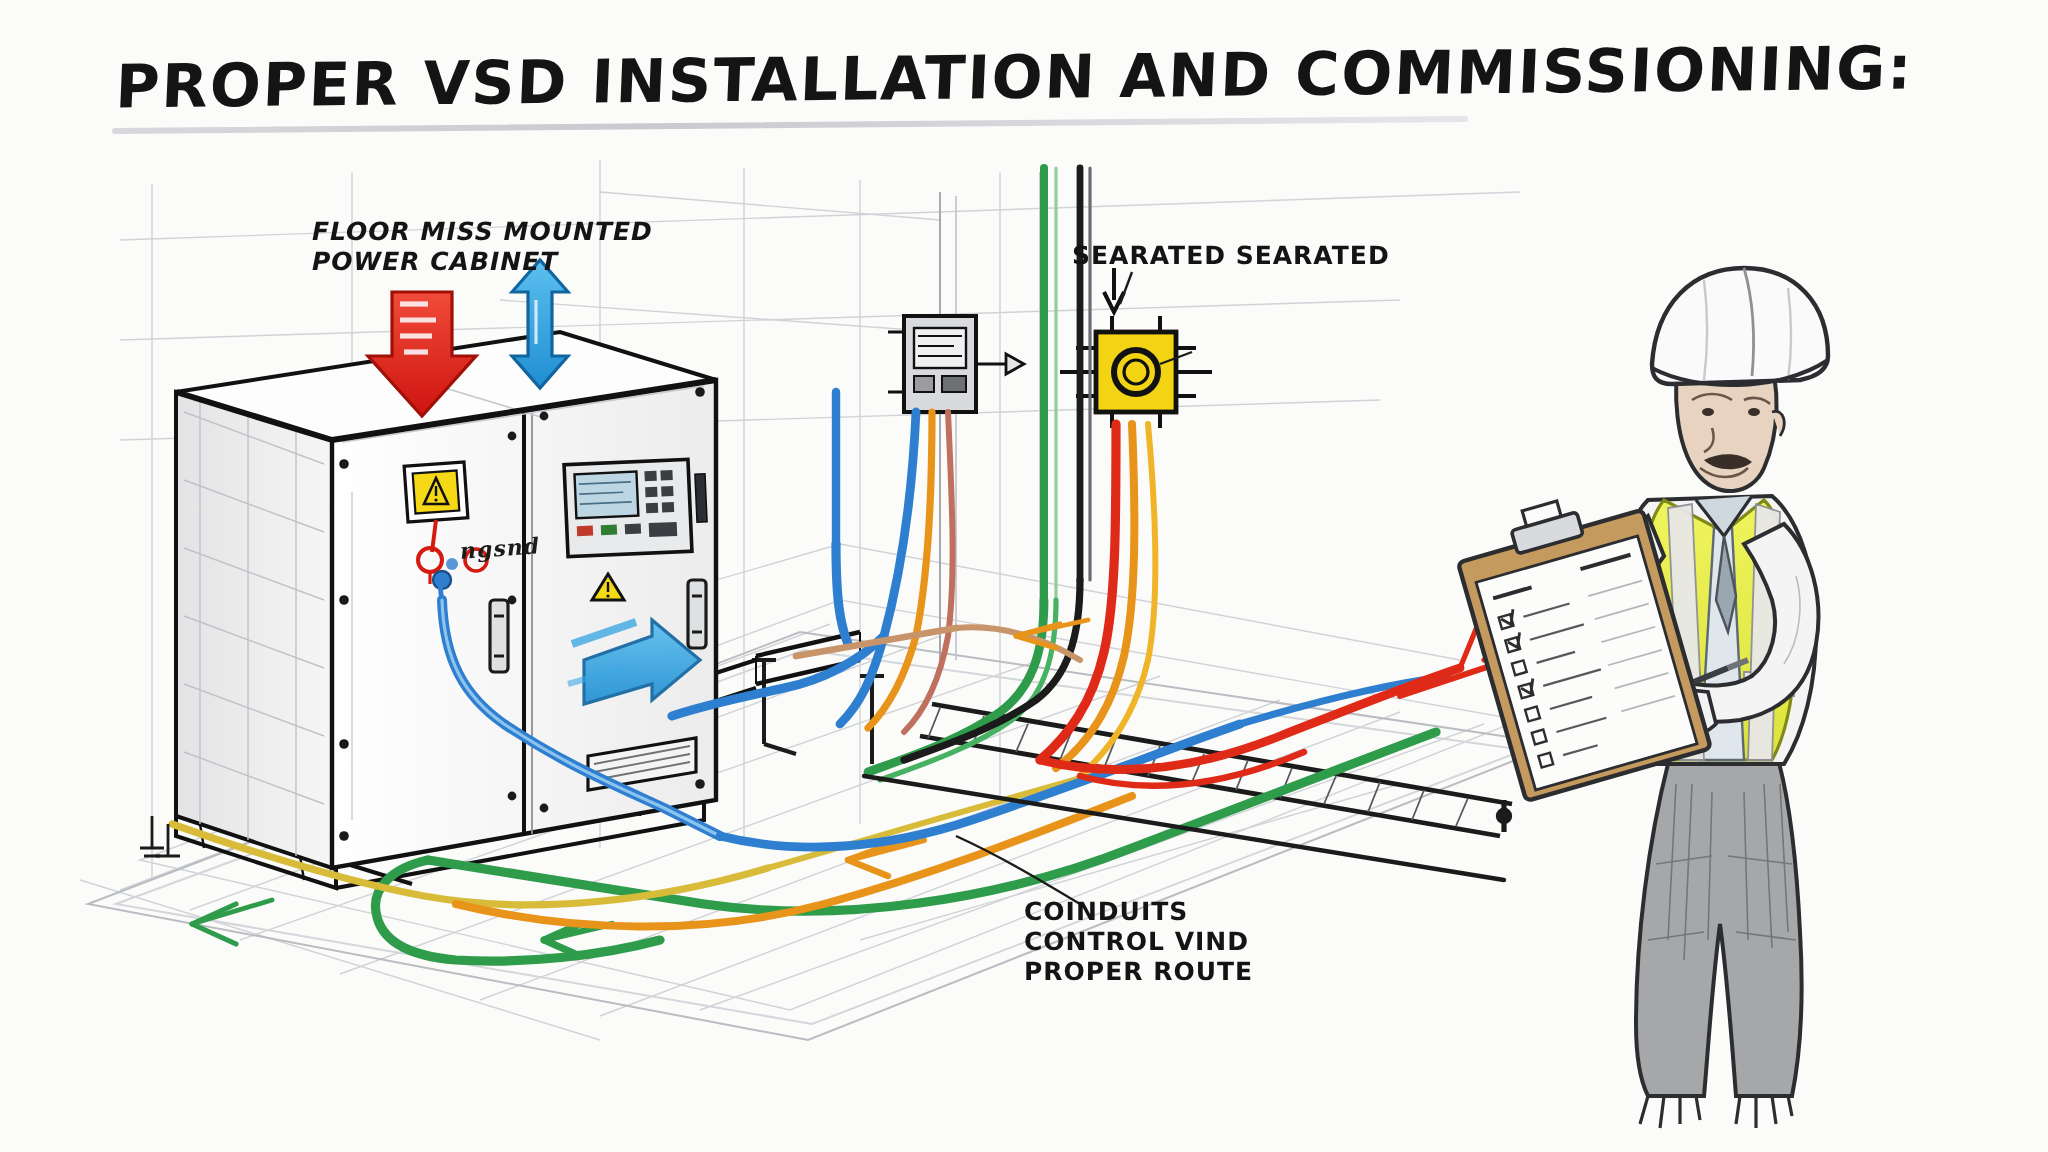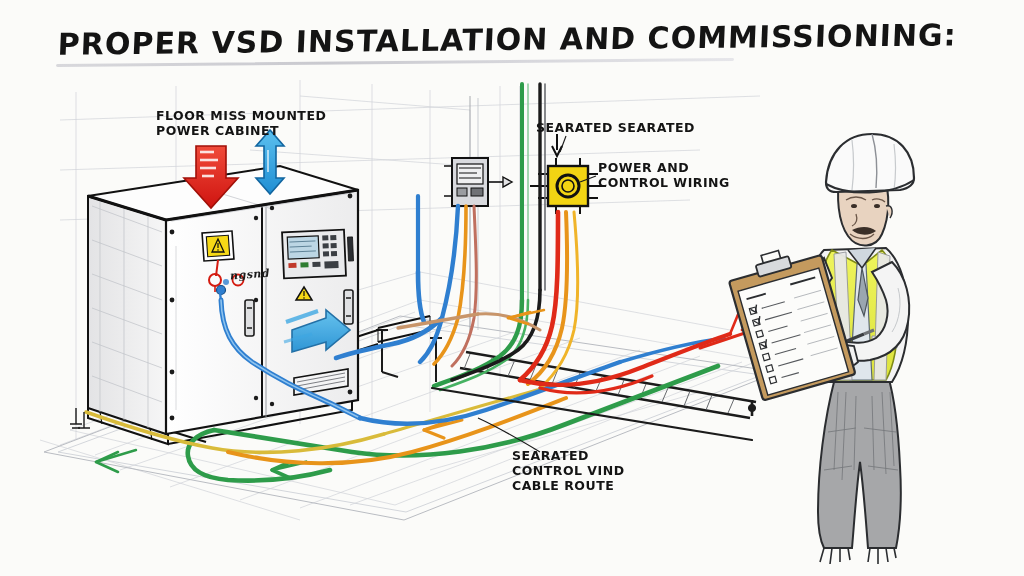--- a/index.html
+++ b/index.html
@@ -7,21 +7,21 @@
     width:1024px;height:576px;overflow:hidden;
     background:#fbfbf9;
     font-family:"DejaVu Sans",sans-serif;
     position:relative;
   }
   #scene{position:absolute;inset:0;}
   .txt{position:absolute;font-family:"DejaVu Sans",sans-serif;font-weight:700;color:#141414;letter-spacing:.5px;white-space:pre;}
   #title{left:58px;top:22px;font-size:30px;letter-spacing:1px;transform:skewX(-3deg) rotate(-.6deg);font-weight:700;}
   #title-rule{position:absolute;left:56px;top:61px;width:678px;height:3px;background:linear-gradient(90deg,#d8d8dc,#c9c9cf 40%,#e6e6ea);transform:rotate(-.5deg);border-radius:2px;}
   .lbl{font-size:12.5px;line-height:15px;}
-  #lbl-cabinet{left:156px;top:108px;}
+  #lbl-cabinet{left:156px;top:108px;font-style:italic;}
   #lbl-conduits{left:536px;top:120px;}
   #lbl-power{left:598px;top:160px;}
   #lbl-ground{left:512px;top:448px;}
   #lbl-scribble{left:230px;top:268px;font-size:11px;font-style:italic;transform:rotate(-4deg);color:#1b1b1b;font-family:"DejaVu Serif",serif;}
 </style>
 </head>
 <body>
 
 <div id="scene">
 
@@ -526,19 +526,18 @@
   </g>
 </svg>
 
 <div id="title" class="txt">PROPER VSD INSTALLATION AND COMMISSIONING:</div>
 <div id="title-rule"></div>
 
 <div id="lbl-cabinet" class="txt lbl"><span>FLOOR MISS MOUNTED</span><br><span>POWER CABINET</span></div>
 
 <div id="lbl-conduits" class="txt lbl">SEARATED SEARATED</div>
 
-<div id="lbl-power" class="txt lbl"><span>POWER AND</span><br><span>CONTROL WIRING</span></div>
-
-<div id="lbl-ground" class="txt lbl"><span>SEARATED</span><br><span>CONTROL VIND</span><br><span>CABLE ROUTE</span></div>
+
+<div id="lbl-ground" class="txt lbl"><span>COINDUITS</span><br><span>CONTROL VIND</span><br><span>PROPER ROUTE</span></div>
 
 <div id="lbl-scribble" class="txt">ngsnd</div>
 
 </div>
 
 </body></html>

